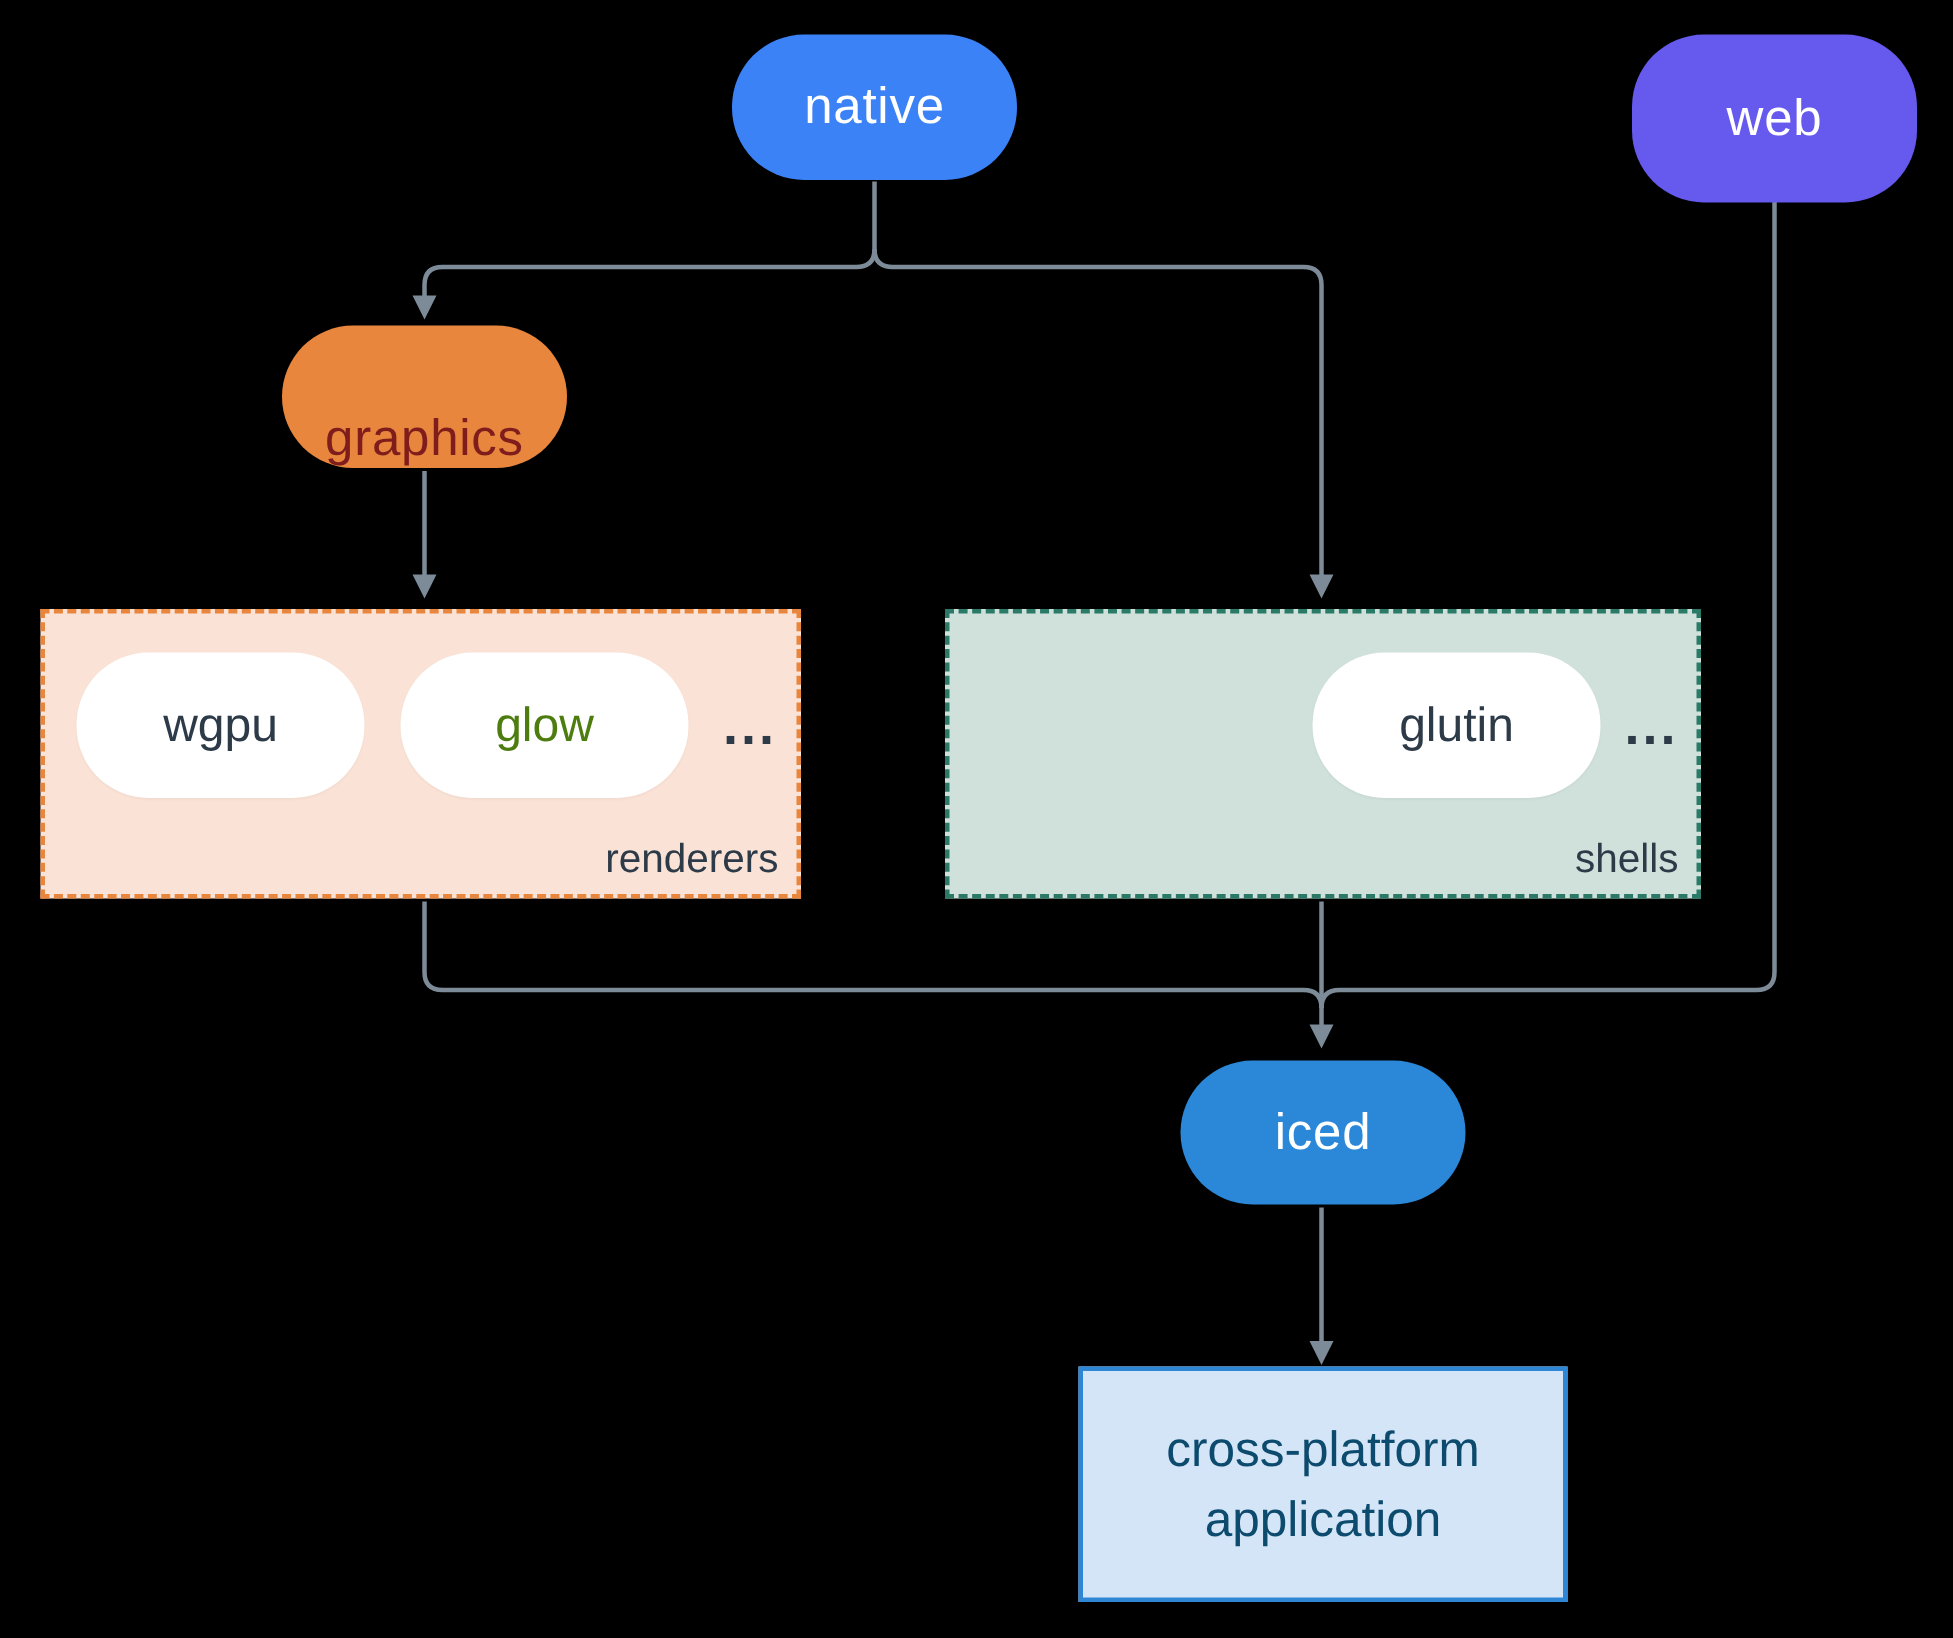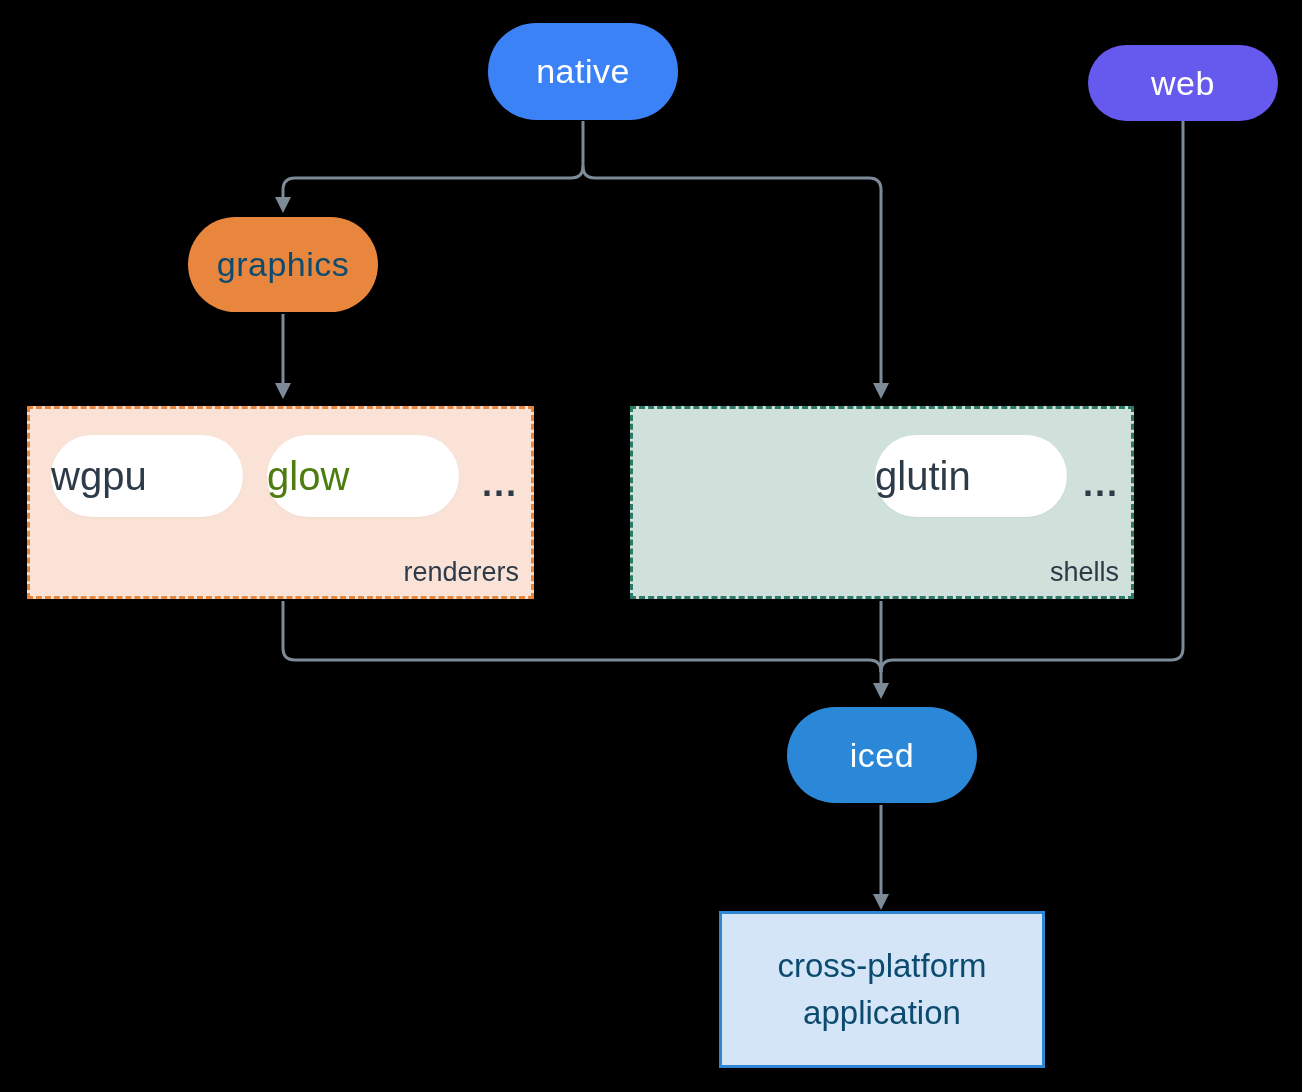--- a/index.html
+++ b/index.html
@@ -17,38 +17,38 @@
   .connectors .arrowhead { fill: currentColor; stroke: none; }
 
   .pill {
     position: absolute;
     display: flex; align-items: center; justify-content: center;
     border-radius: 48px;
     font-size: 34px;
     letter-spacing: 0.5px;
   }
   .node-native   { left: 488px;  top: 23px;  width: 190px; height: 97px; }
-  .node-web      { left: 1088px; top: 23px;  width: 190px; height: 76px; margin-top: 22px; }
+  .node-web      { left: 1088px; top: 23px;  width: 190px; height: 112px; }
   .node-graphics { left: 188px;  top: 217px; width: 190px; height: 95px; }
   .node-iced     { left: 787px;  top: 707px; width: 190px; height: 96px; }
 
   .group-box {
     position: absolute;
     border: 3px dashed;
     width: 507px; height: 193px;
   }
   .group-renderers { left: 27px;  top: 406px; width: 507px; }
   .group-shells    { left: 630px; top: 406px; width: 504px; }
 
   .chip {
     position: absolute;
-    width: 192px; height: 82px;
+    width: 192px; height: 97px;
     border-radius: 48px;
-    display: flex; align-items: center; justify-content: flex-start;
-    font-size: 40px;
+    display: flex; align-items: center; justify-content: center;
+    font-size: 32px;
     box-shadow: 0 1px 2px rgba(0,0,0,0.04);
   }
   .chip-1 { left: 21px;  top: 26px; }
   .chip-2 { left: 237px; top: 26px; }
   .group-shells .chip-1 { left: 22px; }
   .group-shells .chip-2 { left: 242px; }
 
   .dots {
     position: absolute;
     top: 26px; height: 97px; width: 60px;
@@ -101,21 +101,21 @@
   </svg>
 
   <div class="pill node-native" style="background-color: #3b82f6; color: rgb(255, 255, 255);">
     <span>native</span>
   </div>
 
   <div class="pill node-web" style="background-color: rgb(101, 89, 238); color: rgb(255, 255, 255);">
     <span>web</span>
   </div>
 
-  <div class="pill node-graphics" style="background-color: rgb(232, 134, 62); color: #0c4a6e;">
+  <div class="pill node-graphics" style="background-color: rgb(232, 134, 62); color: #7f1d1d; align-items: flex-end;">
     <span>graphics</span>
   </div>
 
   <div class="group-box group-renderers" style="background-color: rgb(250, 227, 214); border-color: rgb(232, 134, 62);">
     <div class="chip chip-1" style="background-color: rgb(255, 255, 255); color: rgb(45, 58, 72);">
       <span>wgpu</span>
     </div>
     <div class="chip chip-2" style="background-color: rgb(255, 255, 255); color: #4d7c0f;">
       <span>glow</span>
     </div>

